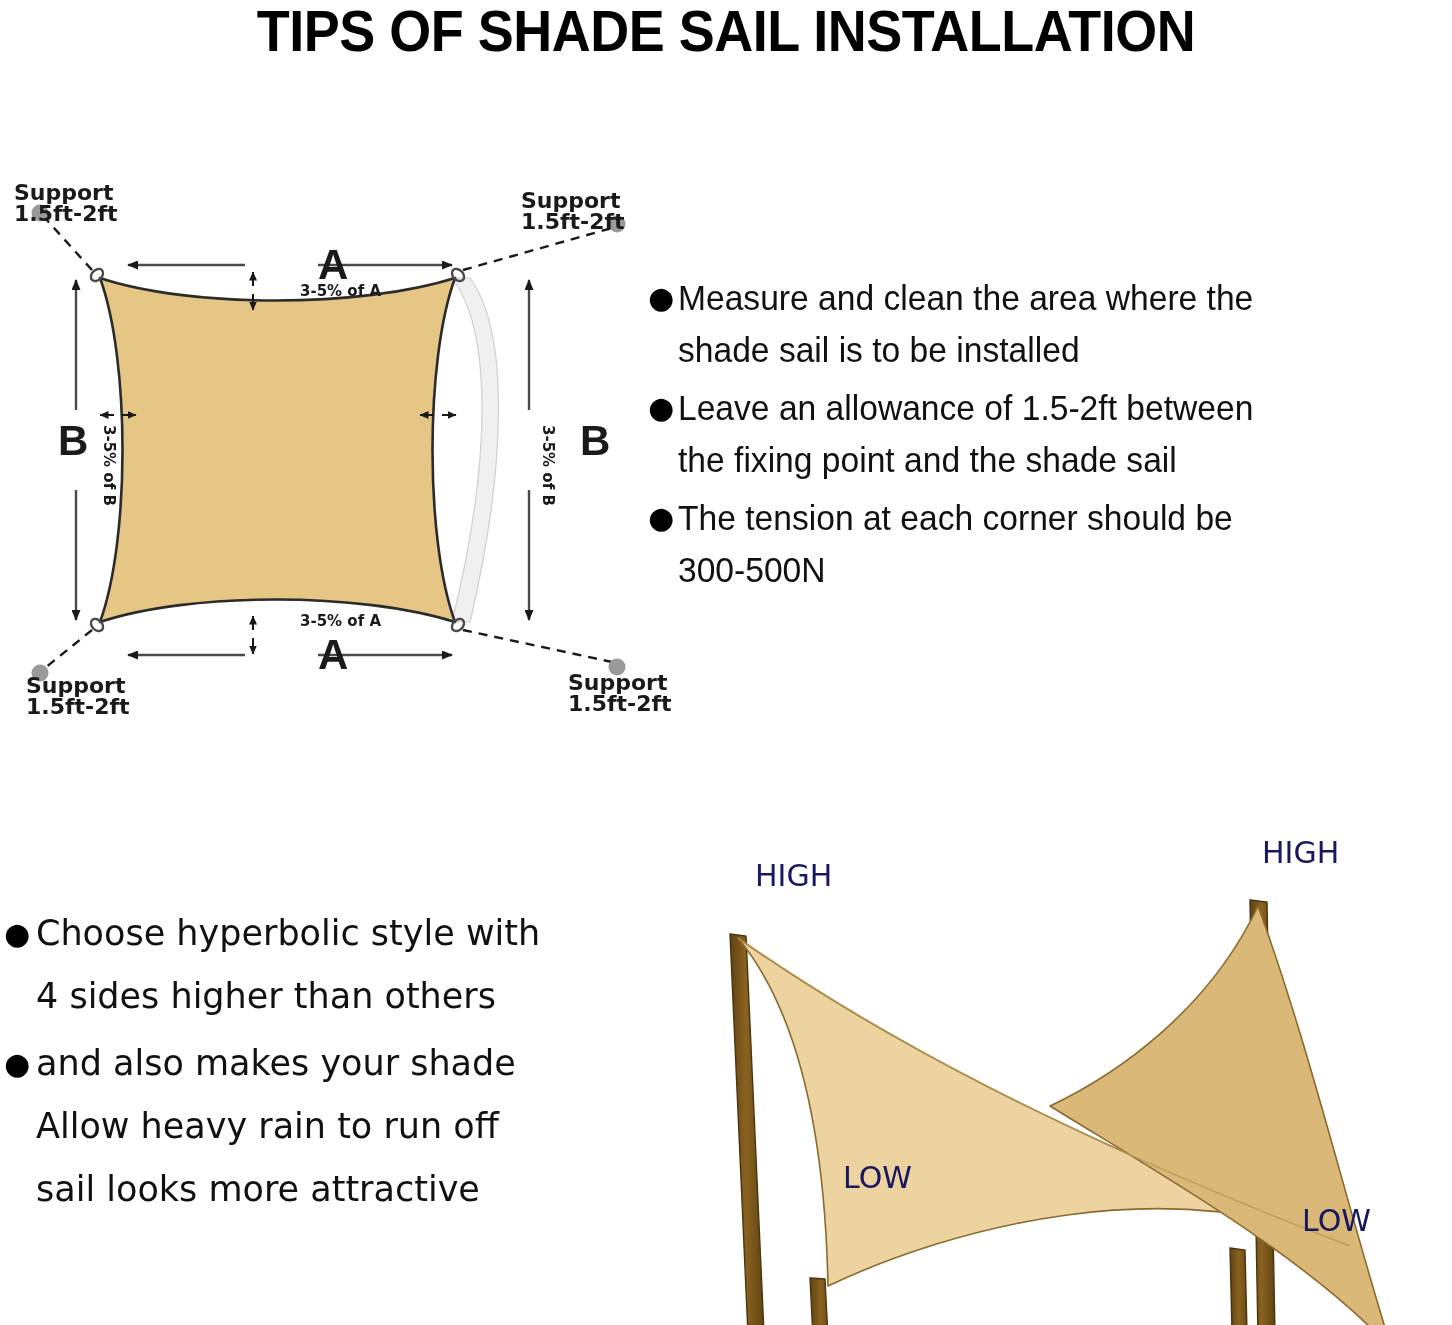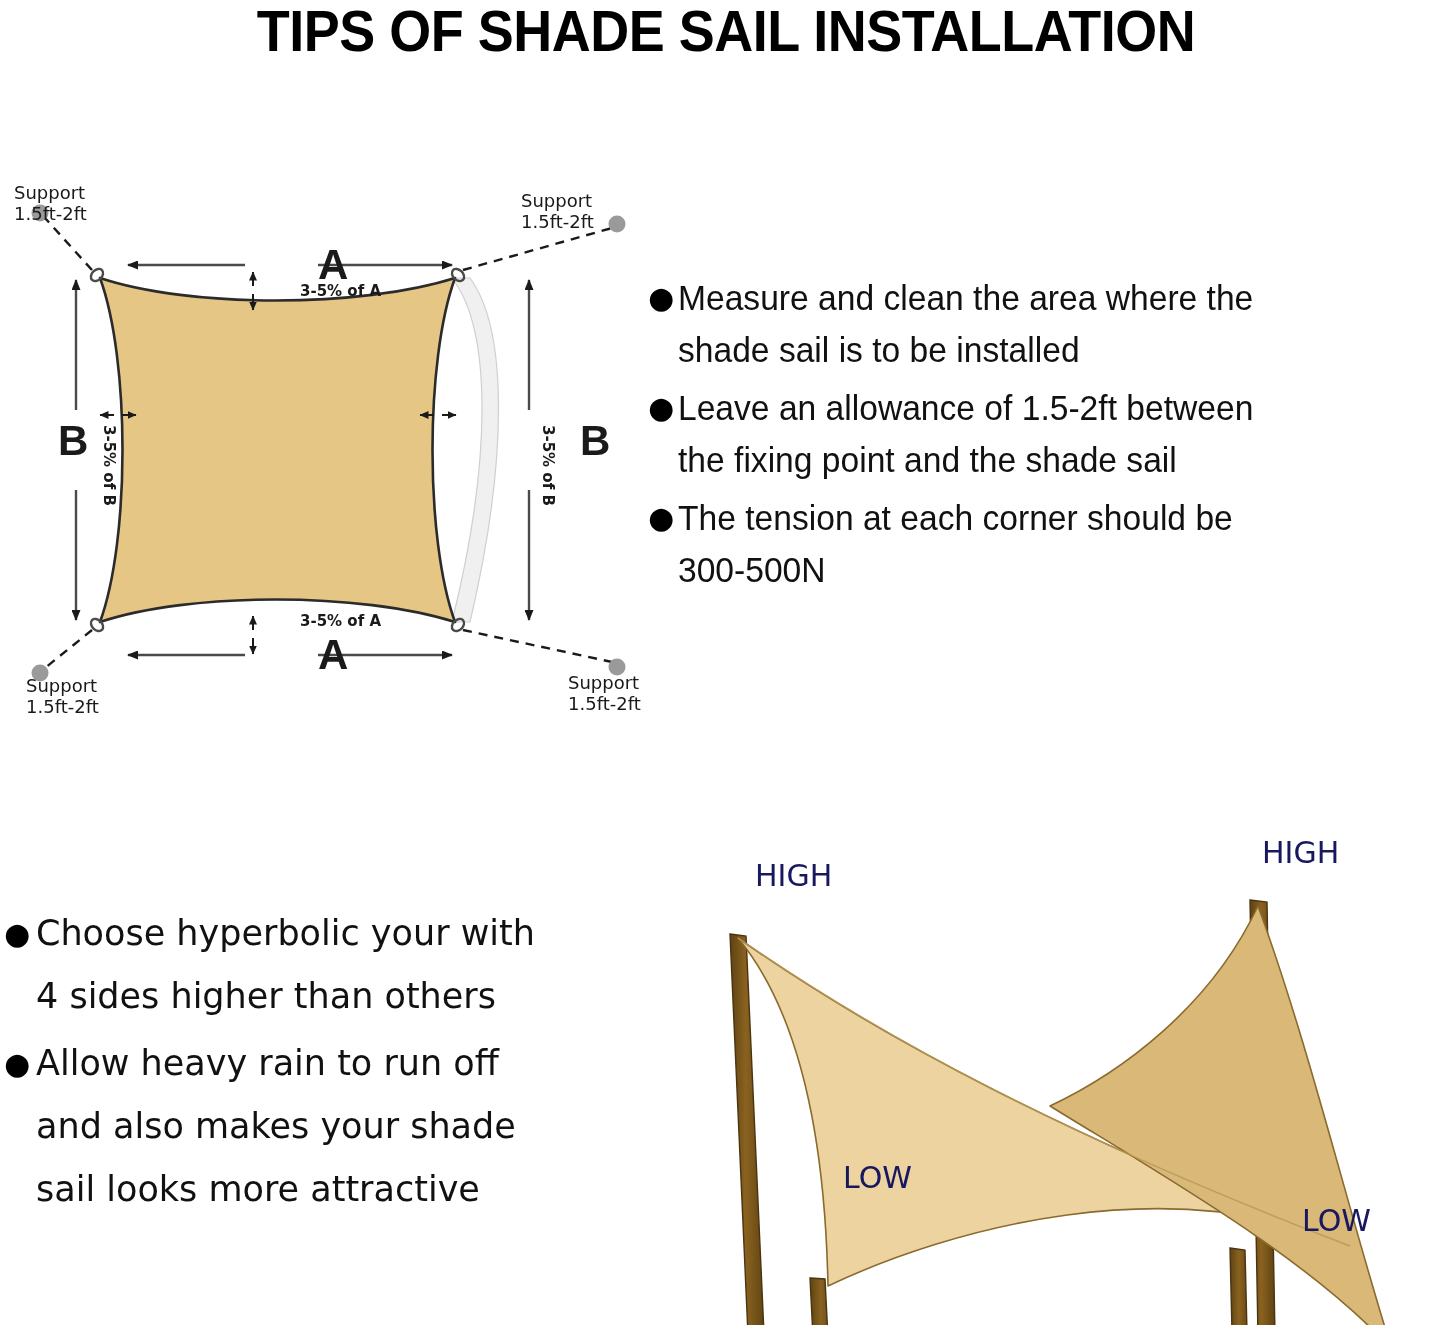--- a/index.html
+++ b/index.html
@@ -23,21 +23,21 @@
   #rect-svg{position:absolute;left:0;top:160px;width:660px;height:580px;}
 
   .diag-label{
     position:absolute;
     font-family:"DejaVu Sans","Liberation Sans",sans-serif;
     font-weight:bold;
     color:#1a1a1a;
     white-space:nowrap;
   }
   .support-label{
-    font-size:18px;line-height:21px;font-weight:400;
+    font-size:22px;line-height:21px;font-weight:700;
   }
   .big-dim{
     font-family:"Liberation Sans","DejaVu Sans",sans-serif;
     font-weight:bold;font-size:42px;line-height:42px;
   }
   .pct-label{
     font-size:15px;font-weight:bold;line-height:16px;
   }
   .pct-rot{
     transform:rotate(90deg);
@@ -218,29 +218,29 @@
       <span style="display:block">The tension at each corner should be</span>
       <span style="display:block">300-500N</span>
     </span>
   </div>
 </div>
 
 <div id="style-list">
   <div class="style-row">
     <span class="style-bullet">●</span>
     <span class="style-text">
-      <span style="display:block">Choose hyperbolic your with</span>
+      <span style="display:block">Choose hyperbolic style with</span>
       <span style="display:block">4 sides higher than others</span>
     </span>
   </div>
   <div class="style-row">
     <span class="style-bullet">●</span>
     <span class="style-text">
+      <span style="display:block">and also makes your shade</span>
       <span style="display:block">Allow heavy rain to run off</span>
-      <span style="display:block">and also makes your shade</span>
       <span style="display:block">sail looks more attractive</span>
     </span>
   </div>
 </div>
 
 <div id="hyper-wrap">
   <svg id="hyper-svg" viewBox="0 0 800 535">
     <defs>
       <filter id="blurShadow" x="-25%" y="-60%" width="150%" height="230%">
         <feGaussianBlur stdDeviation="9"></feGaussianBlur>

